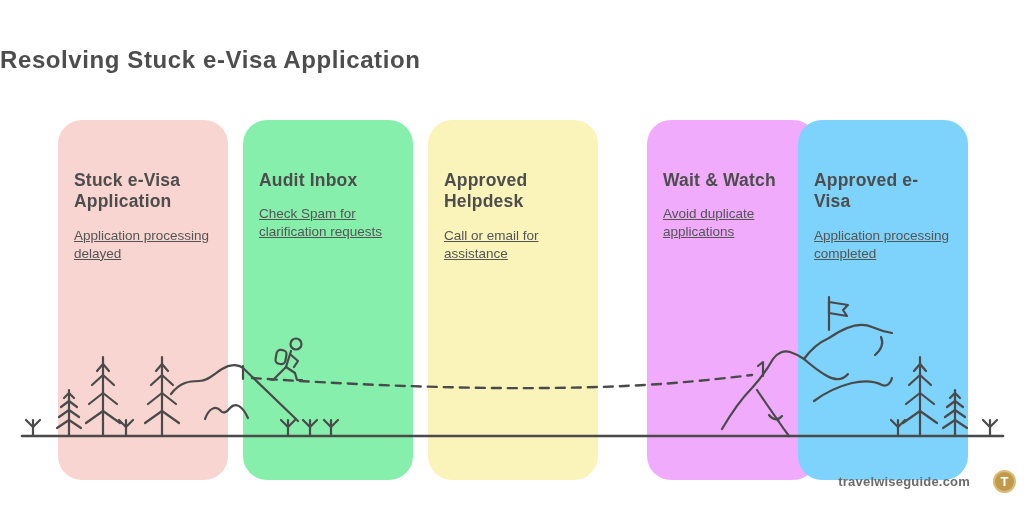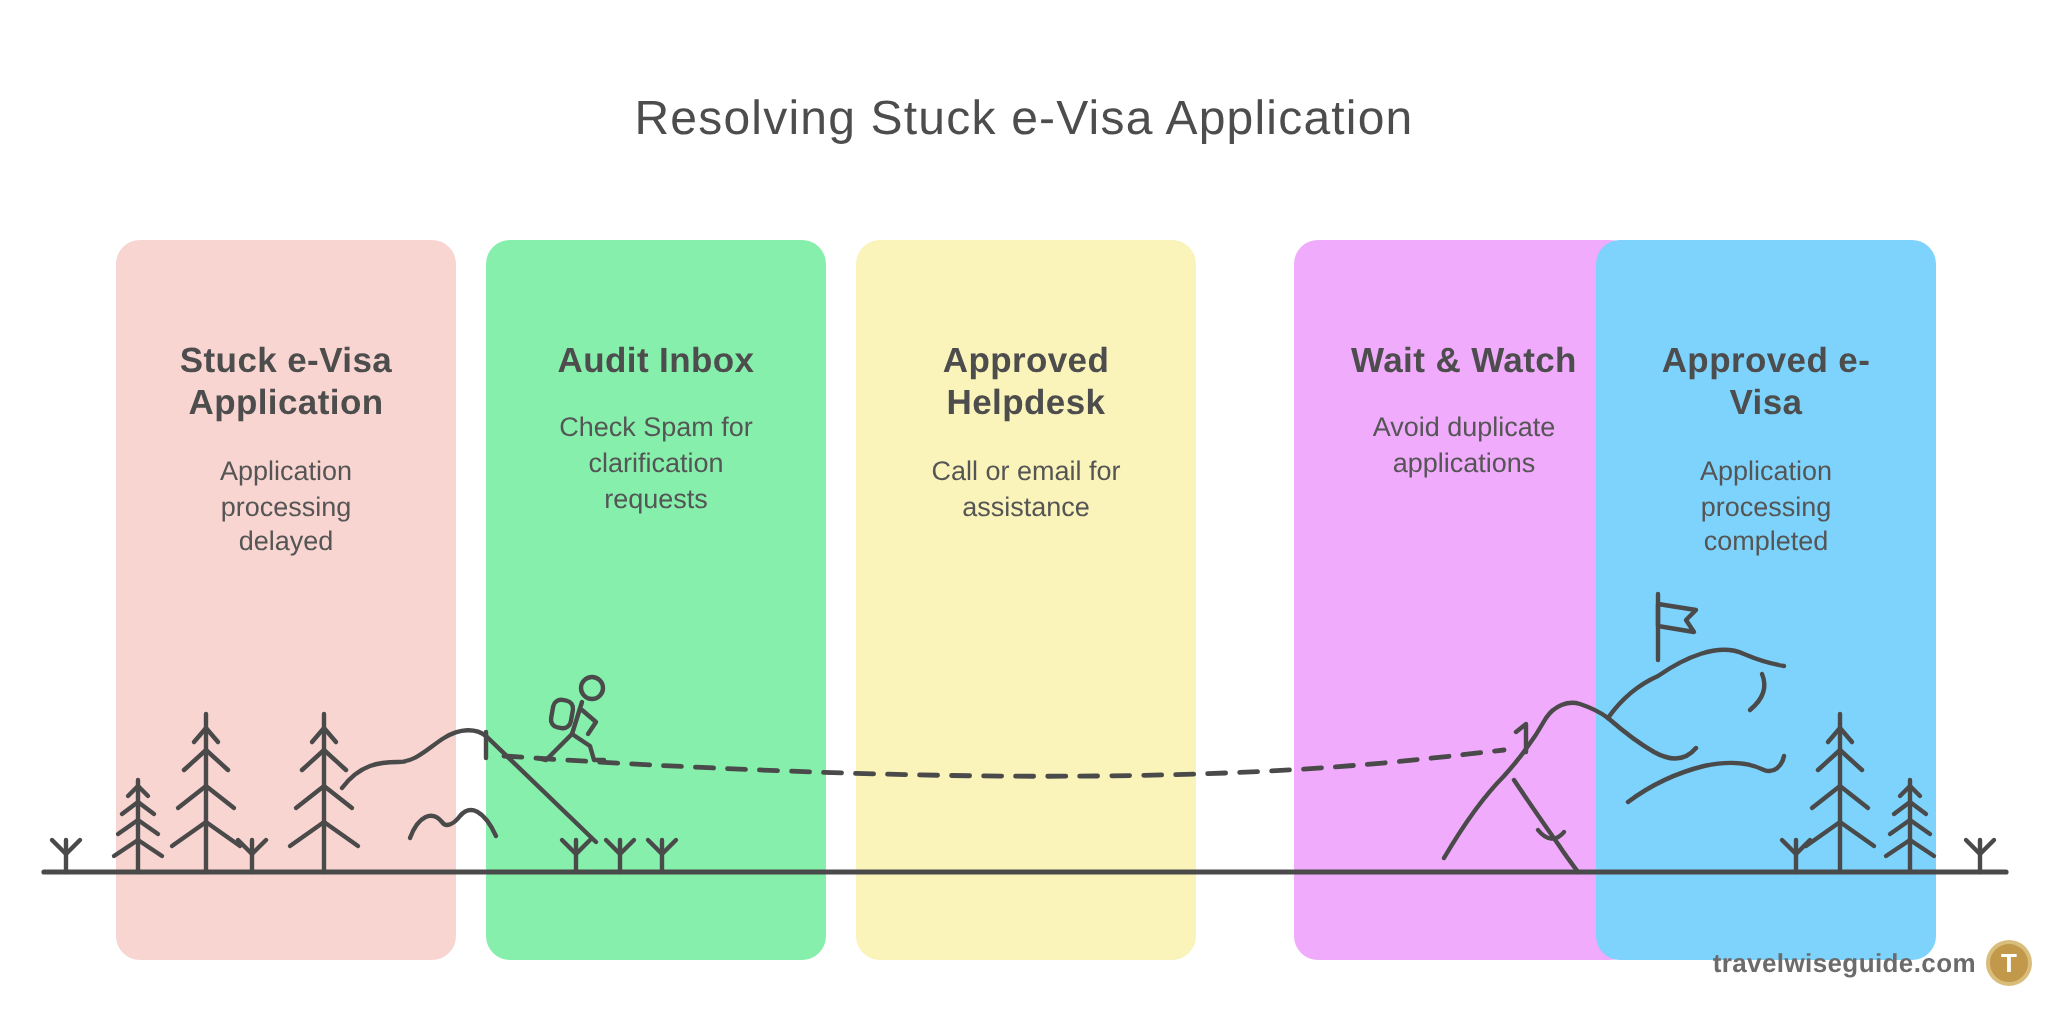--- a/index.html
+++ b/index.html
@@ -7,46 +7,47 @@
     --stroke:#4a4a4a; --logo-gold:#c2994b;
   }
   html,body{margin:0;padding:0;background:#fff;}
   .canvas{
     position:relative;width:1024px;height:507px;overflow:hidden;
     background:var(--bg);
     font-family:"Liberation Sans", sans-serif;
   }
   .page-title{
     position:absolute;top:46px;left:0;width:100%;margin:0;
-    text-align:center;font-size:24px;font-weight:400;letter-spacing:.6px;
+    text-align:left;font-size:24px;font-weight:700;letter-spacing:.6px;
     color:var(--ink);
   }
   .column{
     position:absolute;top:120px;width:170px;height:360px;
-    border-radius:12px;box-sizing:border-box;
-    padding:50px 16px 0;text-align:center;
+    border-radius:24px;box-sizing:border-box;
+    padding:50px 16px 0;text-align:left;
   }
   .column h2{
     margin:0 0 14px;font-size:17.5px;line-height:1.22;font-weight:700;
     color:var(--ink);letter-spacing:.2px;
   }
   .column p{
-    margin:12px;font-size:13.5px;line-height:1.32;font-weight:500;
+    margin:0;font-size:13.5px;line-height:1.32;font-weight:500;
     color:var(--ink-soft);
+    text-decoration:underline;
   }
   svg.art{
     position:absolute;left:0;top:0;
     stroke:var(--stroke);fill:none;
     stroke-width:2.2;stroke-linecap:round;stroke-linejoin:round;
   }
   svg.art .dash{stroke-dasharray:9 7;stroke-width:2.4;}
   svg.art .thick{stroke-width:2.6;}
   .watermark{
     position:absolute;right:8px;bottom:14px;
-    display:flex;align-items:center;gap:5px;
+    display:flex;align-items:center;gap:23px;
   }
   .watermark .site{font-size:13px;font-weight:700;color:#6b6b6b;letter-spacing:.2px;}
   .coin{
     width:23px;height:23px;border-radius:50%;
     background:var(--logo-gold);
     border:2px solid #d9bd7b;box-sizing:border-box;
     color:#fff;font-weight:700;font-size:13px;
     display:flex;align-items:center;justify-content:center;
   }
 </style>

